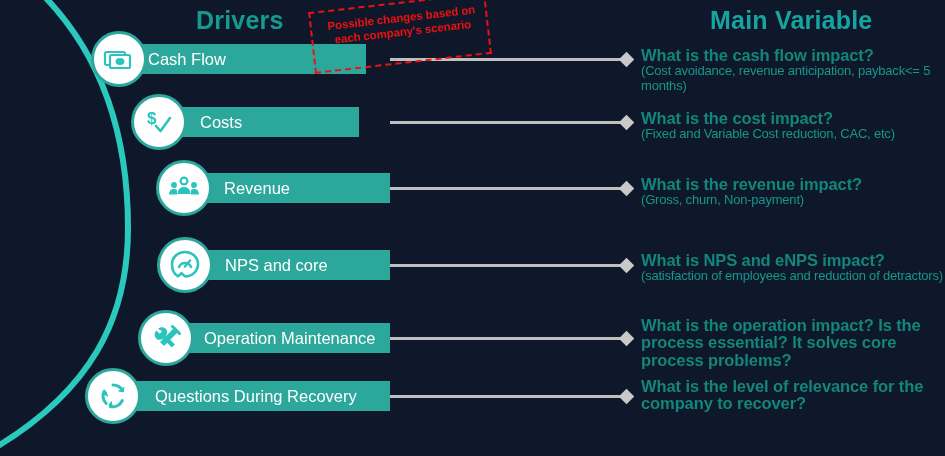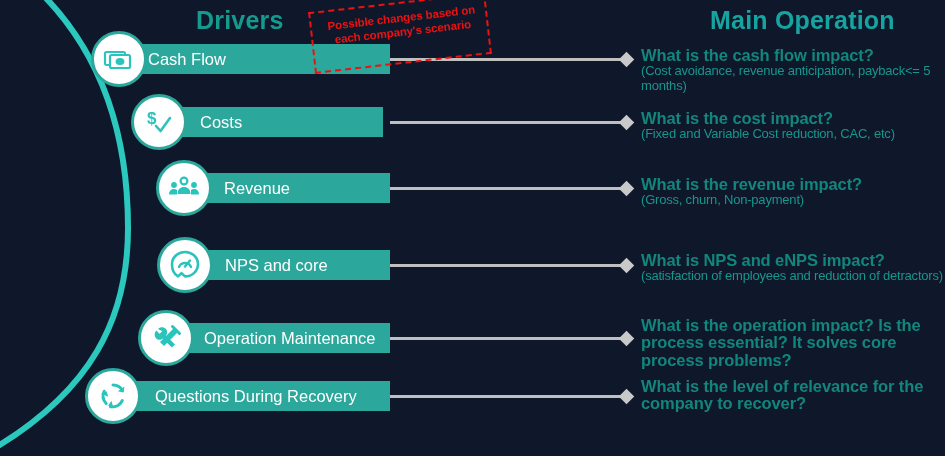--- a/index.html
+++ b/index.html
@@ -148,45 +148,45 @@
 </head>
 <body>
 
 <div id="canvas">
 
   <svg class="arc-layer" viewBox="0 0 945 456" width="945" height="456">
     <path d="M 38,-10 C 110,60 128,150 128,228 C 128,318 92,392 -12,452" fill="none" stroke="#2BC8BE" stroke-width="6" stroke-linecap="round"></path>
   </svg>
 
   <div class="col-title" id="drivers-title">Drivers</div>
-  <div class="col-title" id="questions-title">Main Operation</div>
-
-  <div class="row">
-    <div class="bar" style="left:130px; top:44px; width:260px;">
+  <div class="col-title" id="questions-title">Main Variable</div>
+
+  <div class="row">
+    <div class="bar" style="left:130px; top:44px; width:236px;">
       <span class="bar-label" style="margin-left:18px;">Cash Flow</span>
     </div>
     <div class="node" style="left:91px; top:31px;">
       <span>
         <svg width="32" height="32" viewBox="0 0 32 32">
           <rect x="2" y="9" width="20" height="13" rx="1.6" fill="none" stroke="#2BC4BC" stroke-width="2.2"></rect>
           <rect x="7" y="12" width="20" height="13" rx="1.6" fill="#ffffff" stroke="#2BC4BC" stroke-width="2.2"></rect>
           <ellipse cx="17" cy="18.5" rx="4.4" ry="3.5" fill="#2BC4BC"></ellipse>
         </svg>
       </span>
     </div>
     <div class="connector" style="left:390px; top:58px; width:236px;"></div>
     <div class="diamond" style="left:621px; top:53.5px;"></div>
     <div class="question" style="left:641px; top:47px;">
       <span class="q-main">What is the cash flow impact?</span>
       <span class="q-sub">(Cost avoidance, revenue anticipation, payback&lt;= 5 months)</span>
     </div>
   </div>
 
   <div class="row">
-    <div class="bar" style="left:155px; top:107px; width:228px;">
+    <div class="bar" style="left:155px; top:107px; width:204px;">
       <span class="bar-label" style="margin-left:45px;">Costs</span>
     </div>
     <div class="node" style="left:131px; top:94px;">
       <span>
         <svg width="30" height="30" viewBox="0 0 30 30">
           <text x="3" y="17" font-family="Liberation Sans, sans-serif" font-size="17" font-weight="bold" fill="#2BC4BC">$</text>
           <path d="M12,19 L16.5,24 L26,11" fill="none" stroke="#2BC4BC" stroke-width="2.6" stroke-linecap="round" stroke-linejoin="round"></path>
         </svg>
       </span>
     </div>

